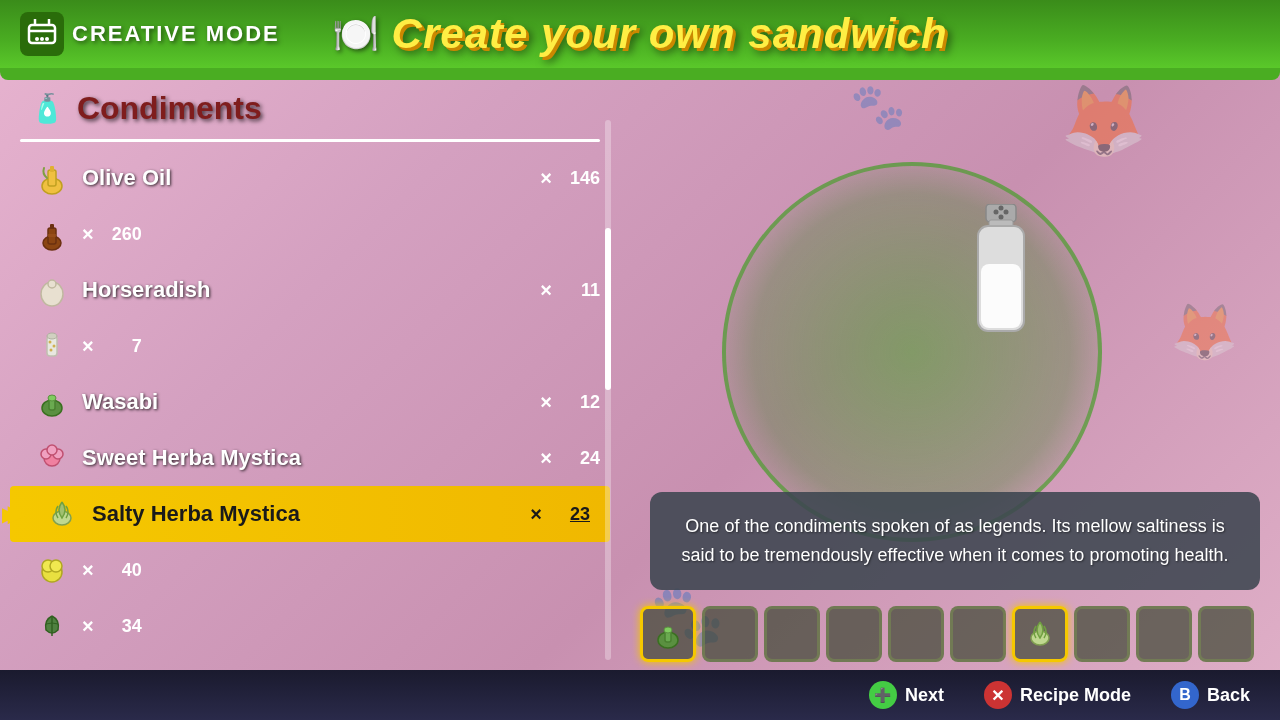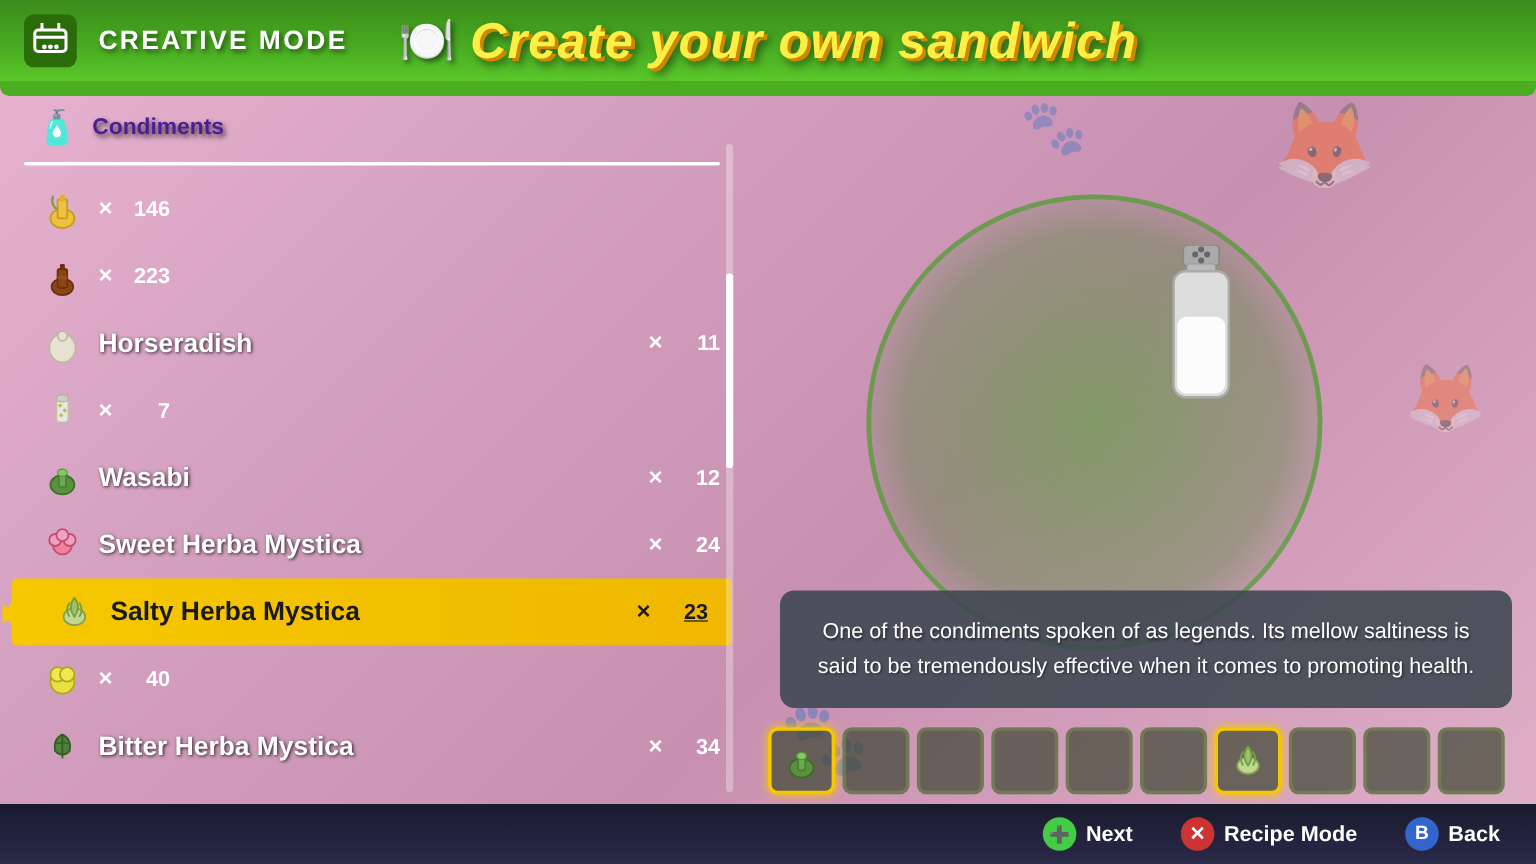--- a/index.html
+++ b/index.html
@@ -39,21 +39,21 @@
       z-index: 10;
       display: flex;
       align-items: center;
       padding: 0 20px;
       border-bottom: 4px solid #2a6c0a;
     }
 
     .top-bar-left {
       display: flex;
       align-items: center;
-      gap: 18px;
+      gap: 8px;
       justify-content: space-between;
     }
 
     .creative-mode-icon {
       width: 44px;
       height: 44px;
       background: #2a6c0a;
       border-radius: 8px;
       display: flex;
       align-items: center;
@@ -173,22 +173,22 @@
       padding: 8px 20px 8px 30px;
       margin-bottom: 4px;
     }
 
     .section-header-icon {
       font-size: 28px;
       color: white;
     }
 
     .section-header-text {
-      color: #4c1d95;
-      font-size: 19px;
+      color: #7f1d1d;
+      font-size: 32px;
       font-weight: 900;
       text-shadow: 2px 2px 4px rgba(0,0,0,0.7);
     }
 
     .section-divider {
       height: 3px;
       background: white;
       margin: 0 20px 8px 20px;
       border-radius: 2px;
     }
@@ -412,34 +412,35 @@
 
     <div class="list-item">
           <div class="item-icon">
             <svg width="36" height="36" viewBox="0 0 36 36">
               <ellipse cx="18" cy="26" rx="10" ry="8" fill="#f0c040" stroke="#c0a020" stroke-width="1.5"></ellipse>
               <rect x="14" y="10" width="8" height="16" rx="2" fill="#f0c040" stroke="#c0a020" stroke-width="1.5"></rect>
               <rect x="16" y="6" width="4" height="6" rx="1" fill="#e0b030"></rect>
               <path d="M13 18 Q8 14 10 8" stroke="#80a040" stroke-width="2" fill="none" stroke-linecap="round"></path>
             </svg>
           </div>
+          <span class="item-name">Olive Oil</span>
           <span class="item-multiply">×</span>
           <span class="item-count">146</span>
         </div>
         <div class="list-item">
           <div class="item-icon">
             <svg width="36" height="36" viewBox="0 0 36 36">
               <ellipse cx="18" cy="27" rx="9" ry="7" fill="#8B4513" stroke="#6B3010" stroke-width="1.5"></ellipse>
               <rect x="14" y="12" width="8" height="16" rx="2" fill="#8B4513" stroke="#6B3010" stroke-width="1.5"></rect>
               <rect x="16" y="8" width="4" height="5" rx="1" fill="#6B3010"></rect>
               <rect x="14" y="18" width="8" height="3" fill="#a05520" opacity="0.6"></rect>
             </svg>
           </div>
           <span class="item-multiply">×</span>
-          <span class="item-count">223</span>
+          <span class="item-count">260</span>
         </div>
         <div class="list-item">
           <div class="item-icon">
             <svg width="36" height="36" viewBox="0 0 36 36">
               <ellipse cx="18" cy="22" rx="11" ry="12" fill="#e8e0d0" stroke="#c0b8a0" stroke-width="1.5"></ellipse>
               <rect x="14" y="8" width="8" height="8" rx="4" fill="#e8e0d0" stroke="#c0b8a0" stroke-width="1.5"></rect>
             </svg>
           </div>
           <span class="item-name">Horseradish</span>
           <span class="item-multiply">×</span>
@@ -509,21 +510,20 @@
           <span class="item-count">40</span>
         </div>
         <div class="list-item">
           <div class="item-icon">
             <svg width="36" height="36" viewBox="0 0 36 36">
               <path d="M18 8 Q26 12 24 22 Q18 28 12 22 Q10 12 18 8" fill="#508040" stroke="#306020" stroke-width="1.5"></path>
               <path d="M18 8 L18 28" stroke="#306020" stroke-width="1.5"></path>
               <path d="M12 16 Q18 14 24 16" stroke="#306020" stroke-width="1" fill="none"></path>
             </svg>
           </div>
-          <span class="item-name">Bitter Herba Mystica</span>
           <span class="item-multiply">×</span>
           <span class="item-count">34</span>
         </div>
         <div class="list-item">
           <div class="item-icon"></div>
         </div>
       </div>
   </div>
 
   <div class="right-panel">

